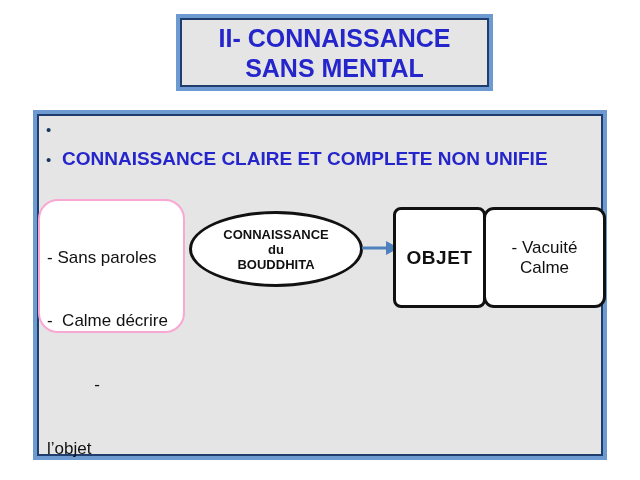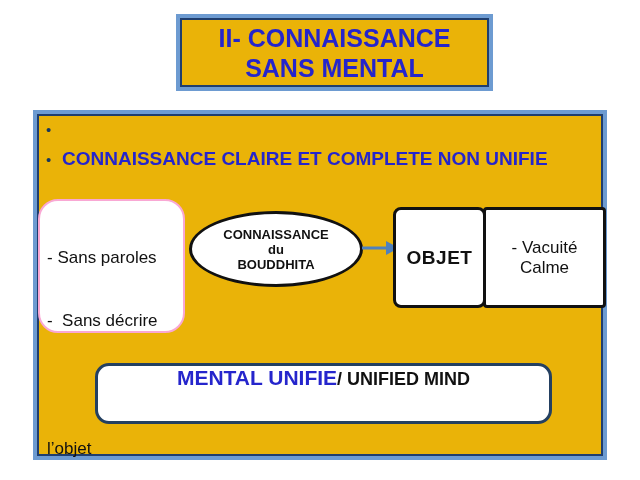--- a/index.html
+++ b/index.html
@@ -9,21 +9,21 @@
     width: 640px;
     height: 480px;
     background: #ffffff;
     font-family: "Liberation Sans", sans-serif;
     overflow: hidden;
   }
   
   .bevel-border {
     border: 4px solid #6D9BD1;
     box-shadow: inset 0 0 0 2px #1F3E6E;
-    background: #eab308;
+    background: #e5e5e5;
   }
   .title-box {
     position: absolute;
     left: 176px; top: 14px;
     width: 317px; height: 77px;
     display: flex; align-items: center; justify-content: center;
   }
   .title-text {
     color: #2525CC;
     font-weight: bold;
@@ -102,21 +102,21 @@
     color: #111111;
     font-weight: bold;
     font-size: 19px;
     letter-spacing: 0.5px;
   }
   .right-box {
     position: absolute;
     left: 483px; top: 207px;
     width: 123px; height: 101px;
     border: 3px solid #111111;
-    border-radius: 4px;
+    border-radius: 11px;
     background: #ffffff;
     display: flex; flex-direction: column;
     align-items: center; justify-content: center;
     color: #111111;
     font-size: 17px;
     line-height: 20px;
     text-align: center;
   }
   .bottom-box {
     position: absolute;
@@ -157,21 +157,21 @@
       <span class="bullet-marker">•</span>
     </div>
     <div class="bullet-row">
       <span class="bullet-marker">•</span>
       <span class="bullet-text">CONNAISSANCE CLAIRE ET COMPLETE NON UNIFIE</span>
     </div>
   </div>
 
   <div class="left-box">
     <div>- Sans paroles</div>
-    <div>-  Sans décrire</div>
+    <div>-  Calme décrire</div>
     <div>          -</div>
     <div>l’objet</div>
     
     
   </div>
 
   <div class="ellipse">
     <div>CONNAISSANCE</div>
     <div>du</div>
     <div>BOUDDHITA</div>
@@ -184,18 +184,14 @@
 
   <div class="objet-box">
     <span>OBJET</span>
   </div>
 
   <div class="right-box">
     <div>- Vacuité</div>
     <div>Calme</div>
   </div>
 
-  <div class="bottom-box">
-    <span class="bottom-primary">MENTAL UNIFIE</span>
-    <span class="bottom-secondary">/ UNIFIED MIND</span>
-  </div>
 
 </div>
 
 </body></html>

